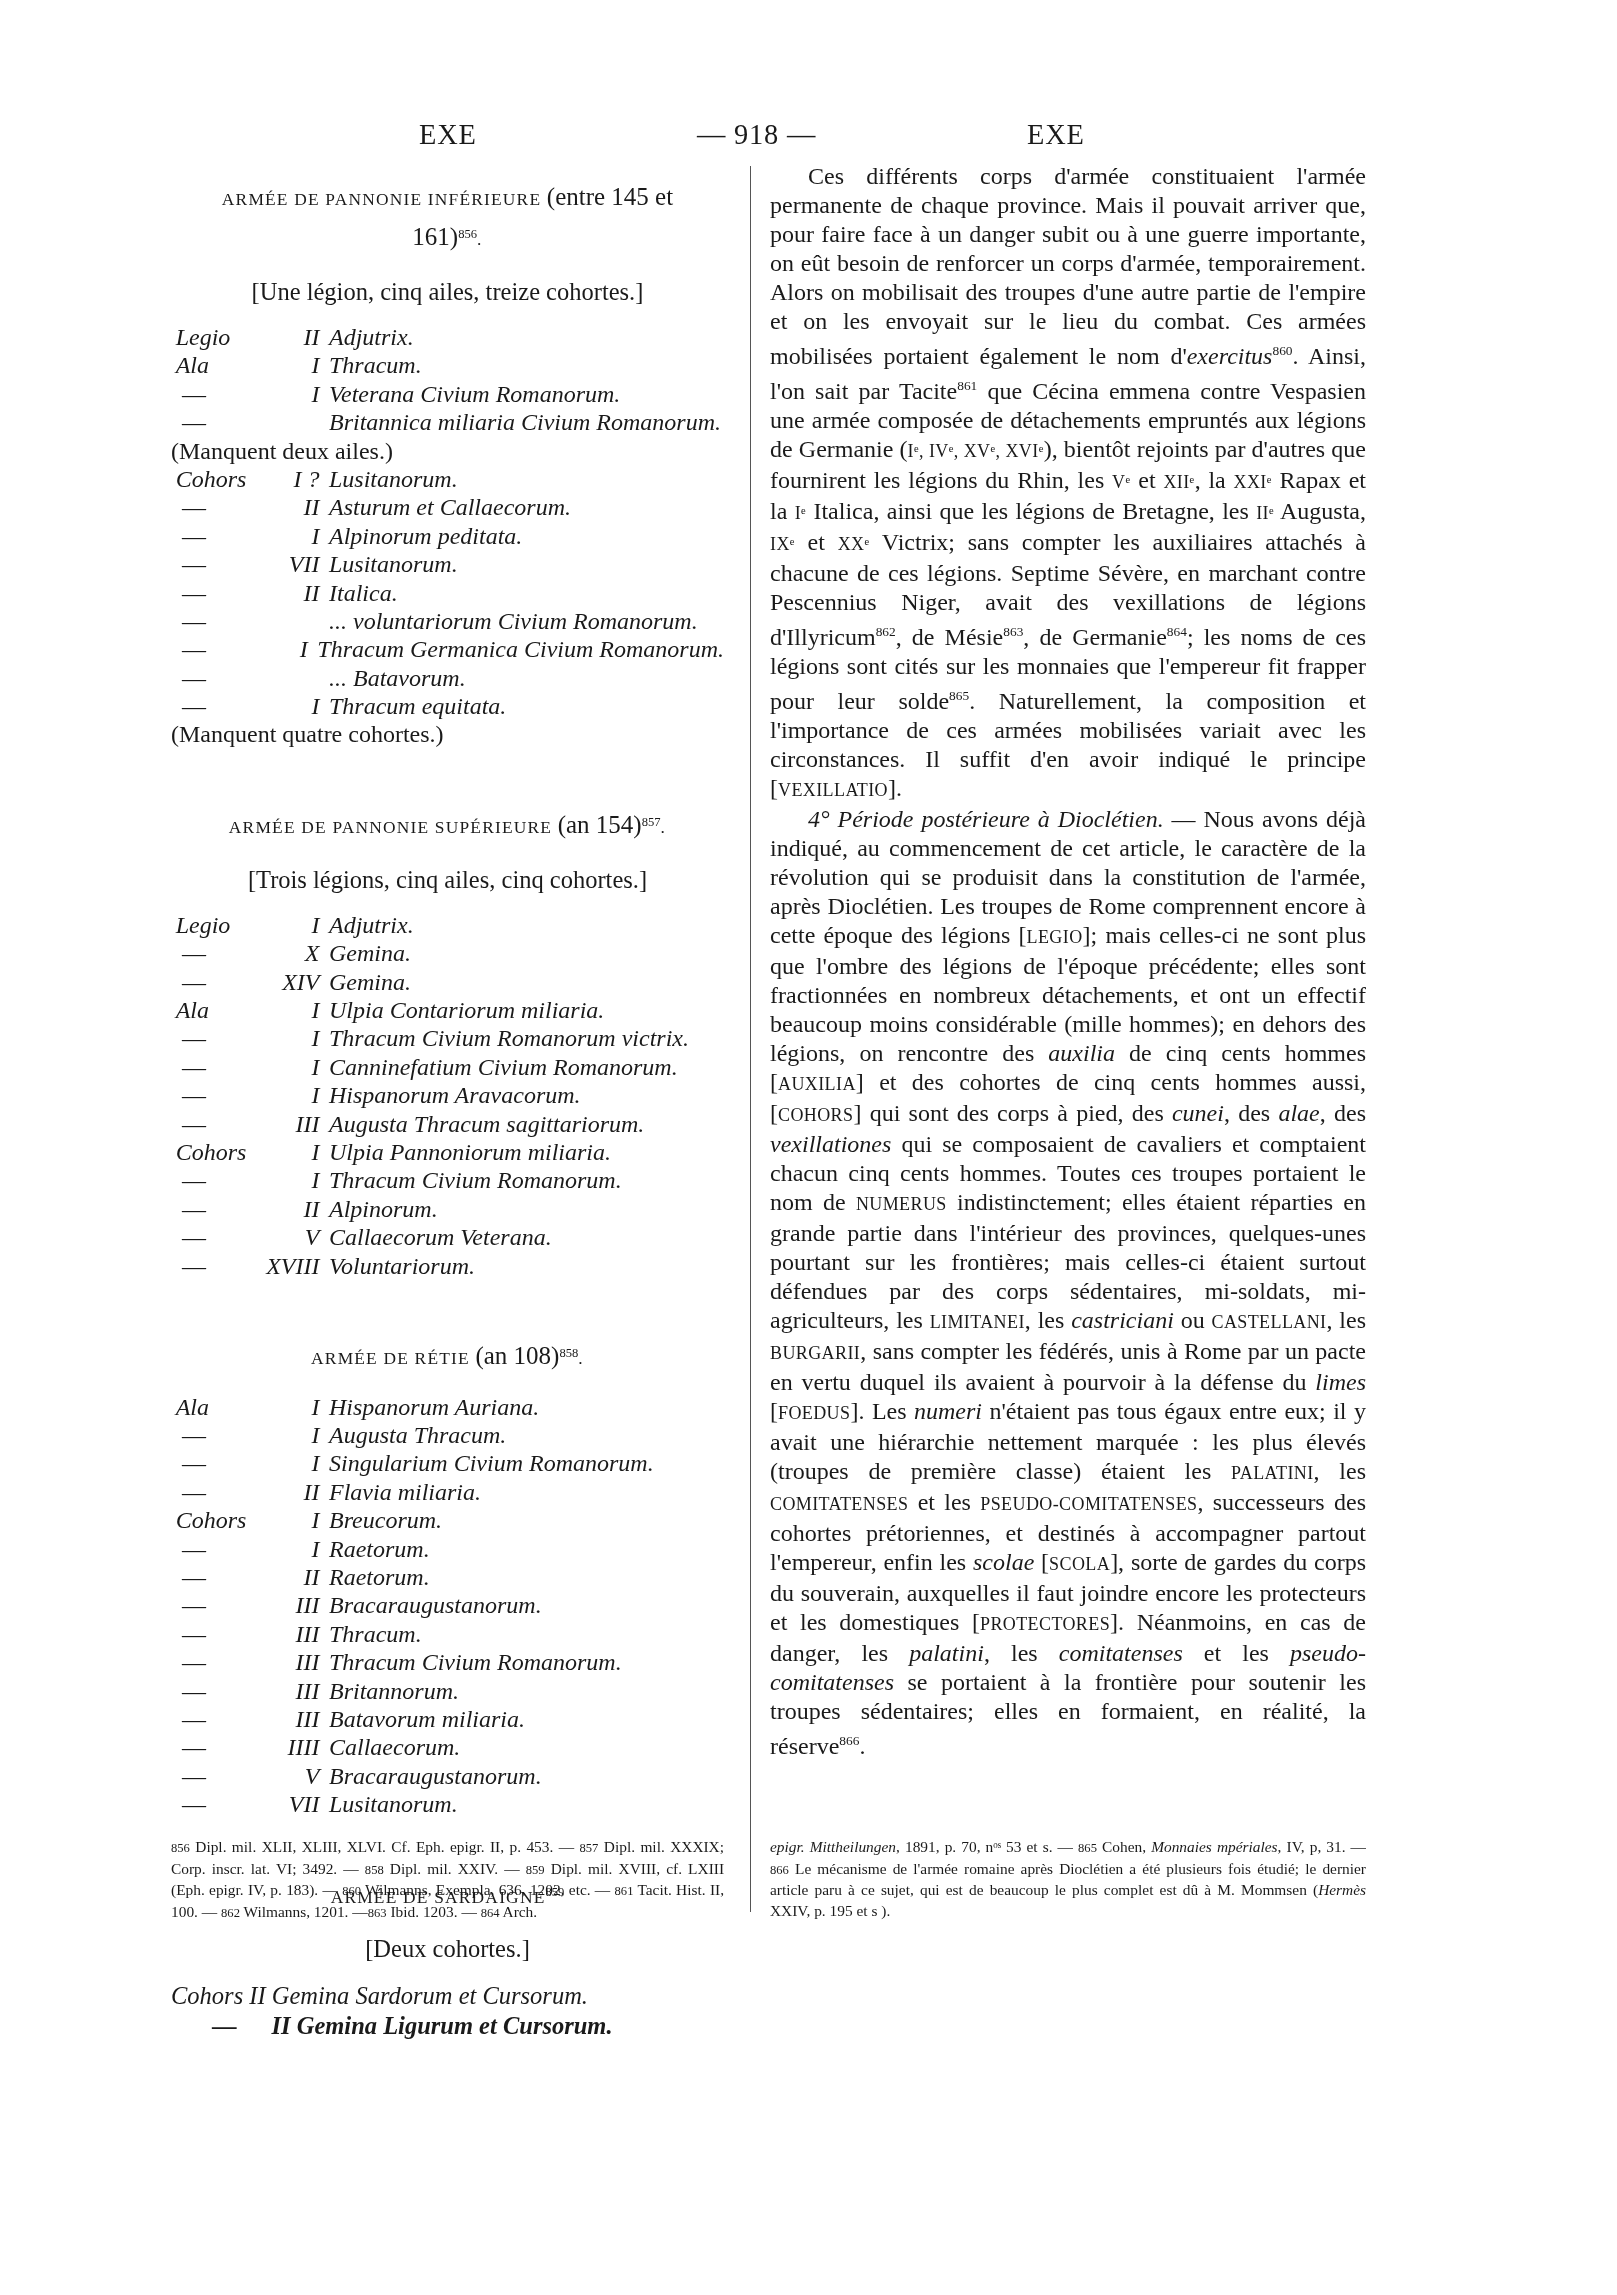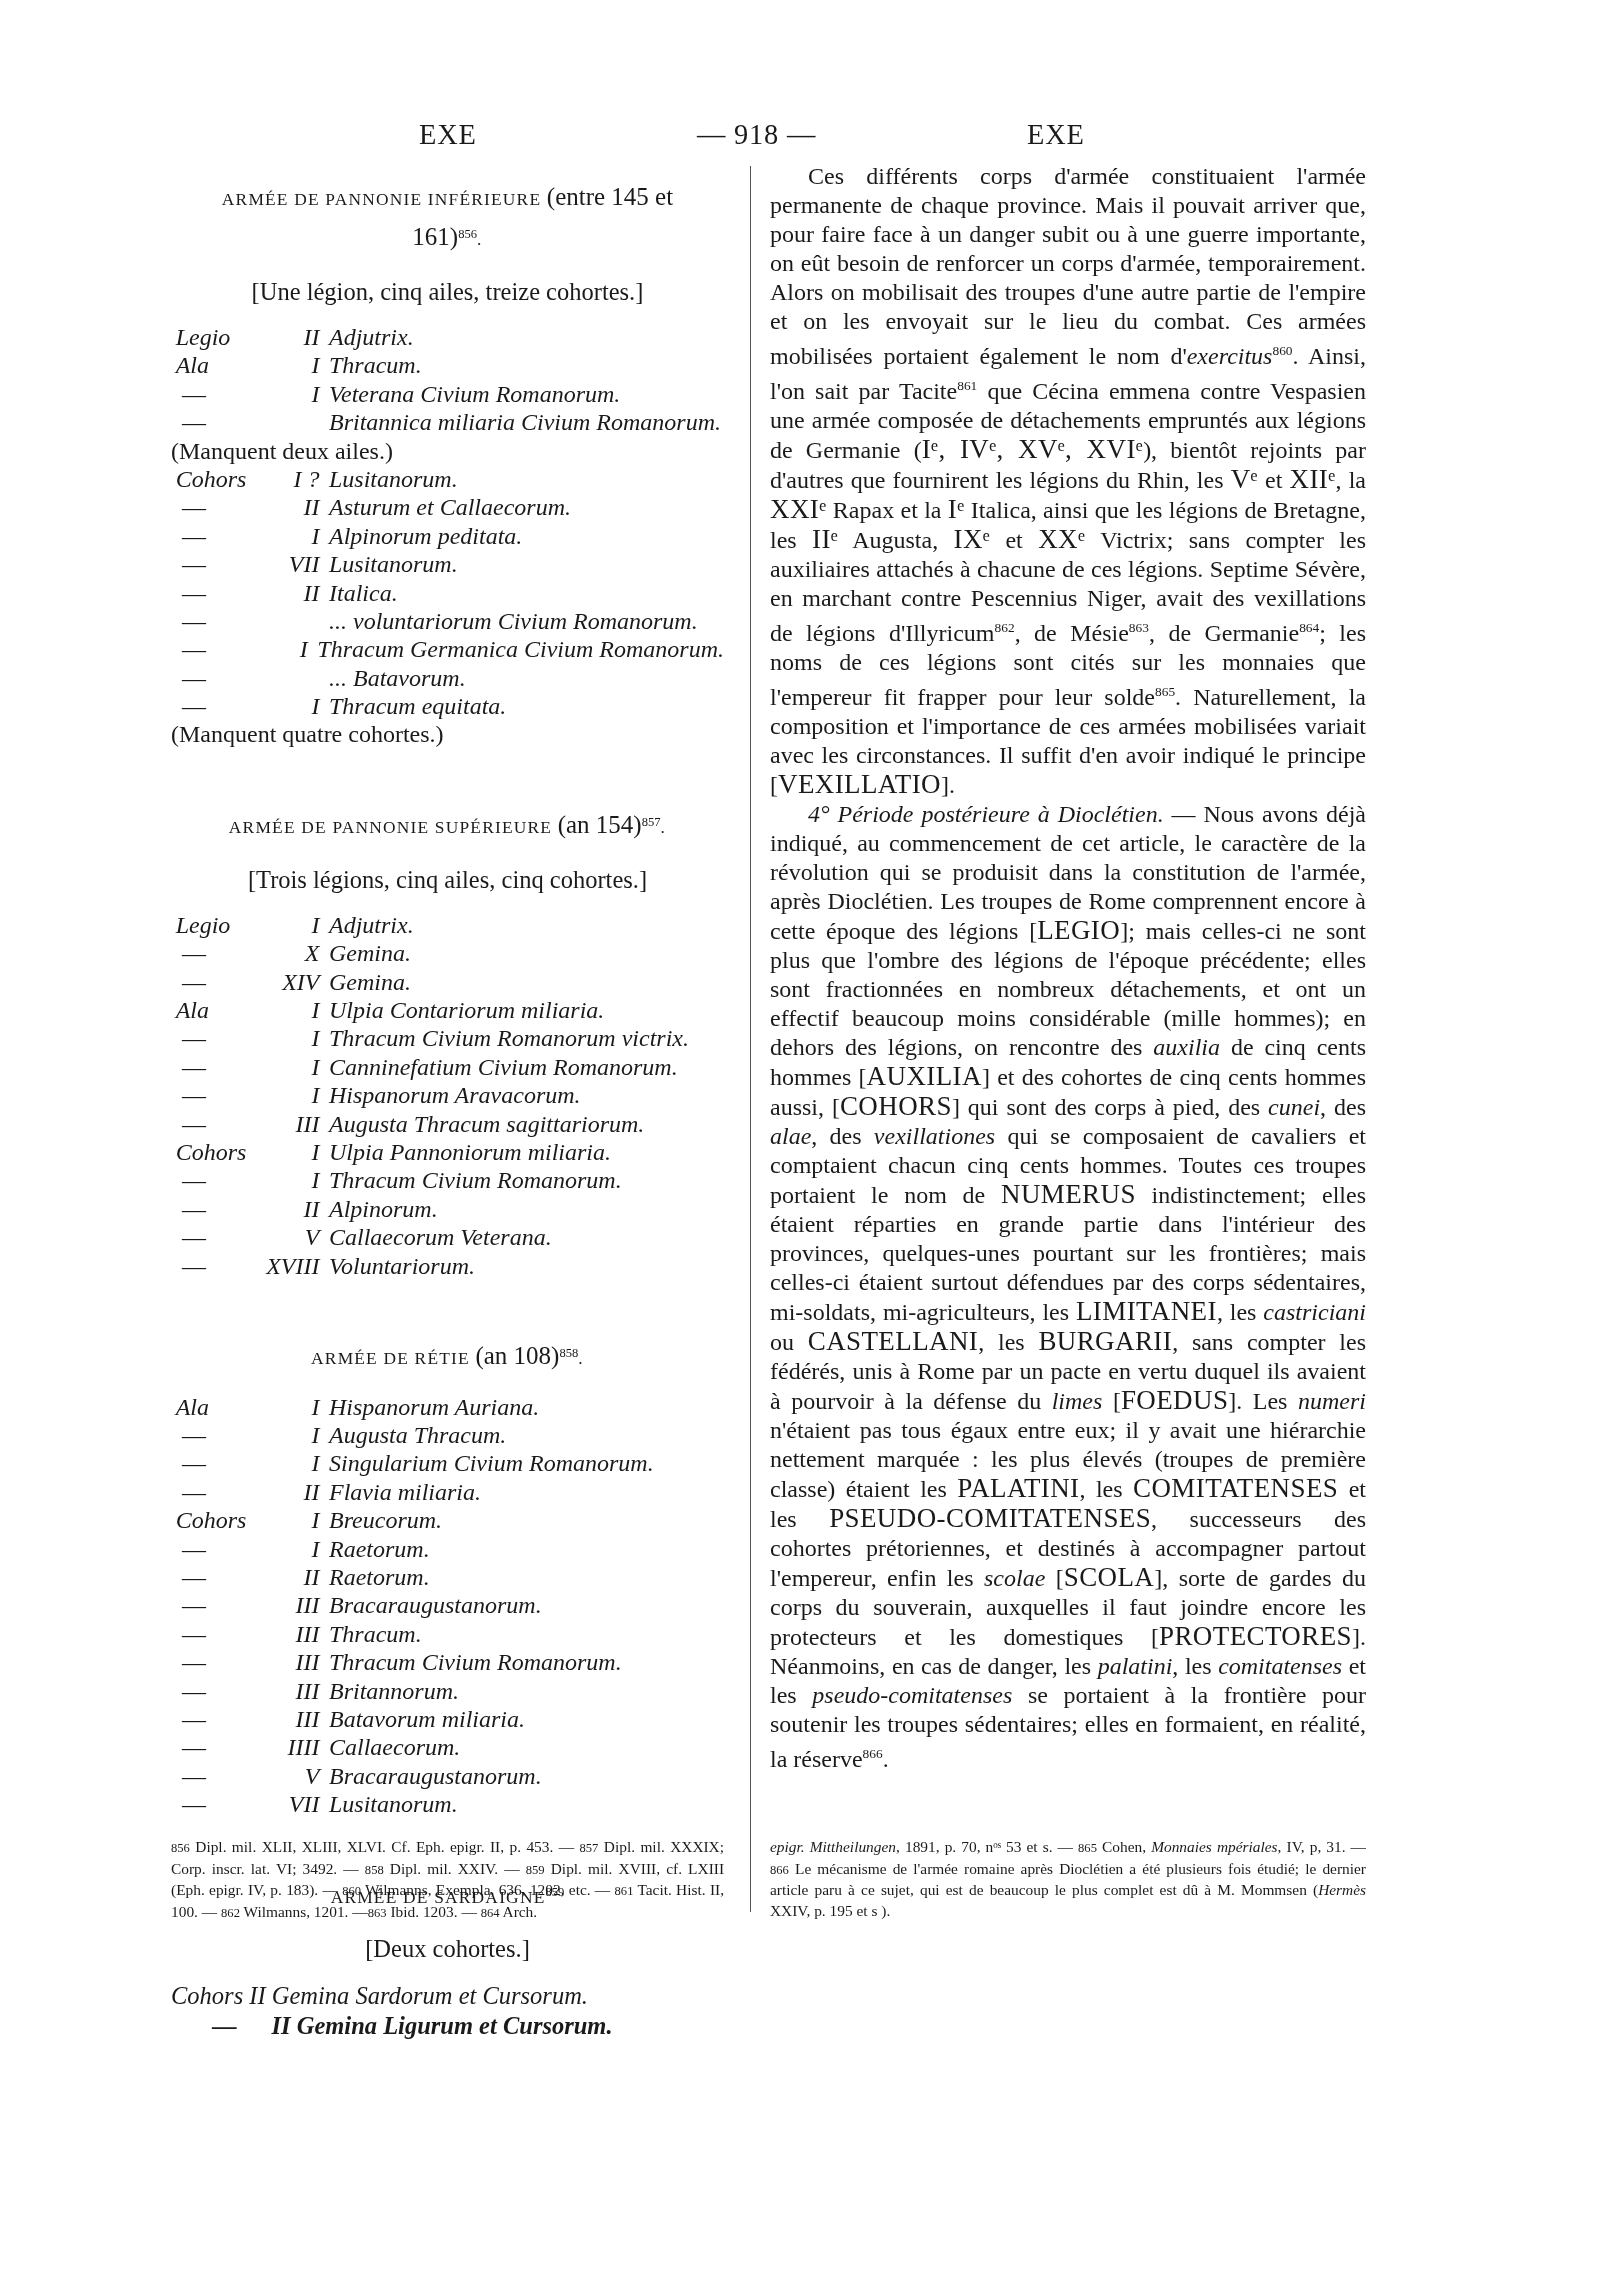--- a/index.html
+++ b/index.html
@@ -29,21 +29,21 @@
   .row .num { width: 65px; text-align: right; font-style: italic; padding-right: 9.5px; box-sizing: border-box; }
   .row .name { font-style: italic; white-space: nowrap; }
   .note { font-size: 24px; line-height: 28.4px; height: 28.4px; }
   .gap { height: 39px; }
 
   .sard-row { font-size: 24.5px; line-height: 30px; font-style: italic; white-space: nowrap; }
   .sard-row.second { padding-left: 41px; font-weight: bold; }
 
   .para { font-size: 24px; line-height: 29px; text-align: justify; margin: 0; }
   .para.indent { text-indent: 38px; }
-  .para .sc { font-variant: small-caps; font-size: 27px; letter-spacing: 0.4px; }
+  .para .sc { font-variant: small-caps; font-size: 18px; letter-spacing: 0.4px; }
   .para .it { font-style: italic; }
   .para sup { font-size: 13.4px; }
 
   .footnotes { position: absolute; font-size: 15.4px; line-height: 20.5px; text-align: justify; }
   #fn-left { left: 171px; top: 1837px; width: 553px; }
   #fn-right { left: 770px; top: 1837px; width: 596px; }
   .footnotes .it { font-style: italic; }
   .footnotes .ref { font-size: 12.6px; }
 </style>
 </head>

